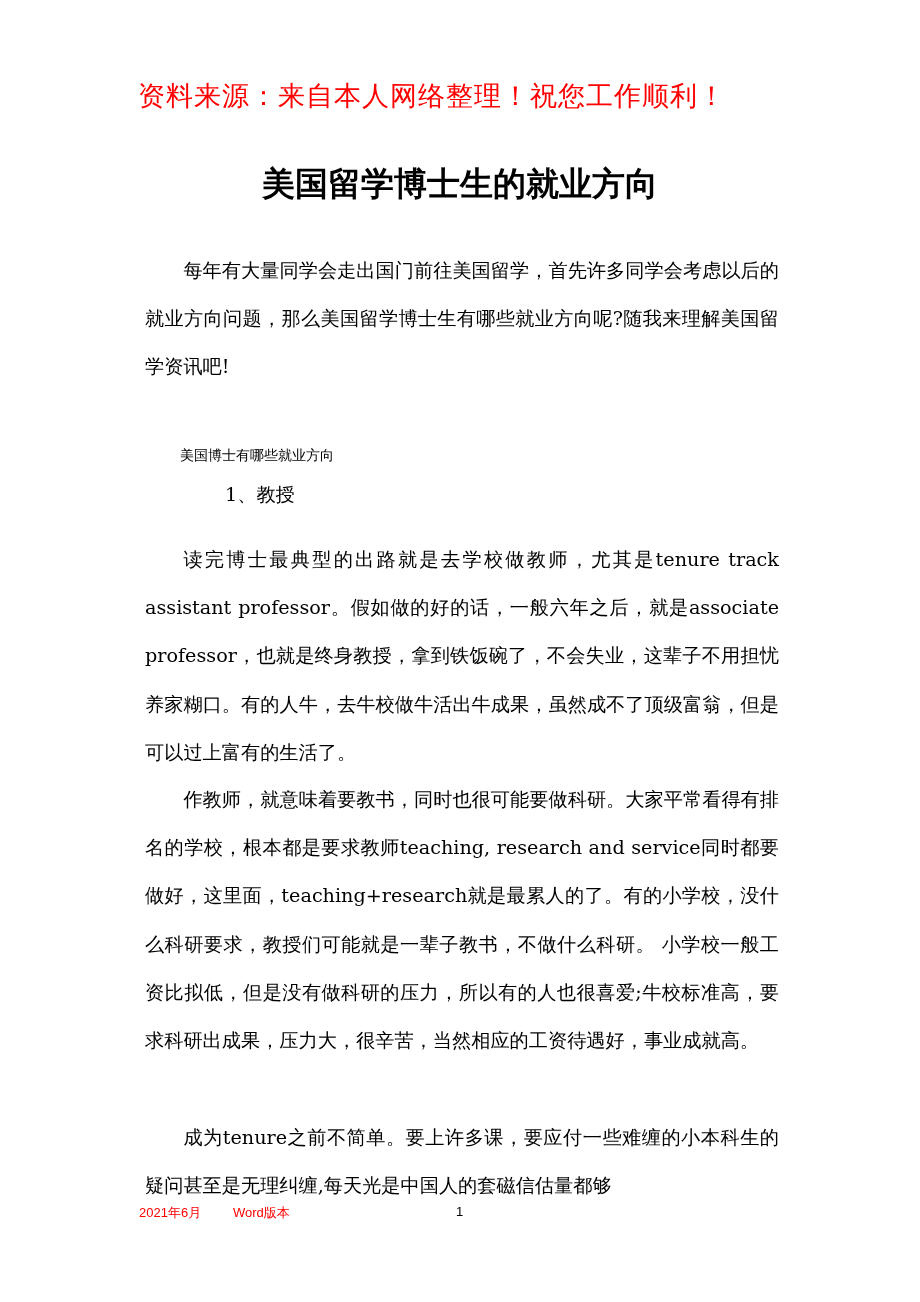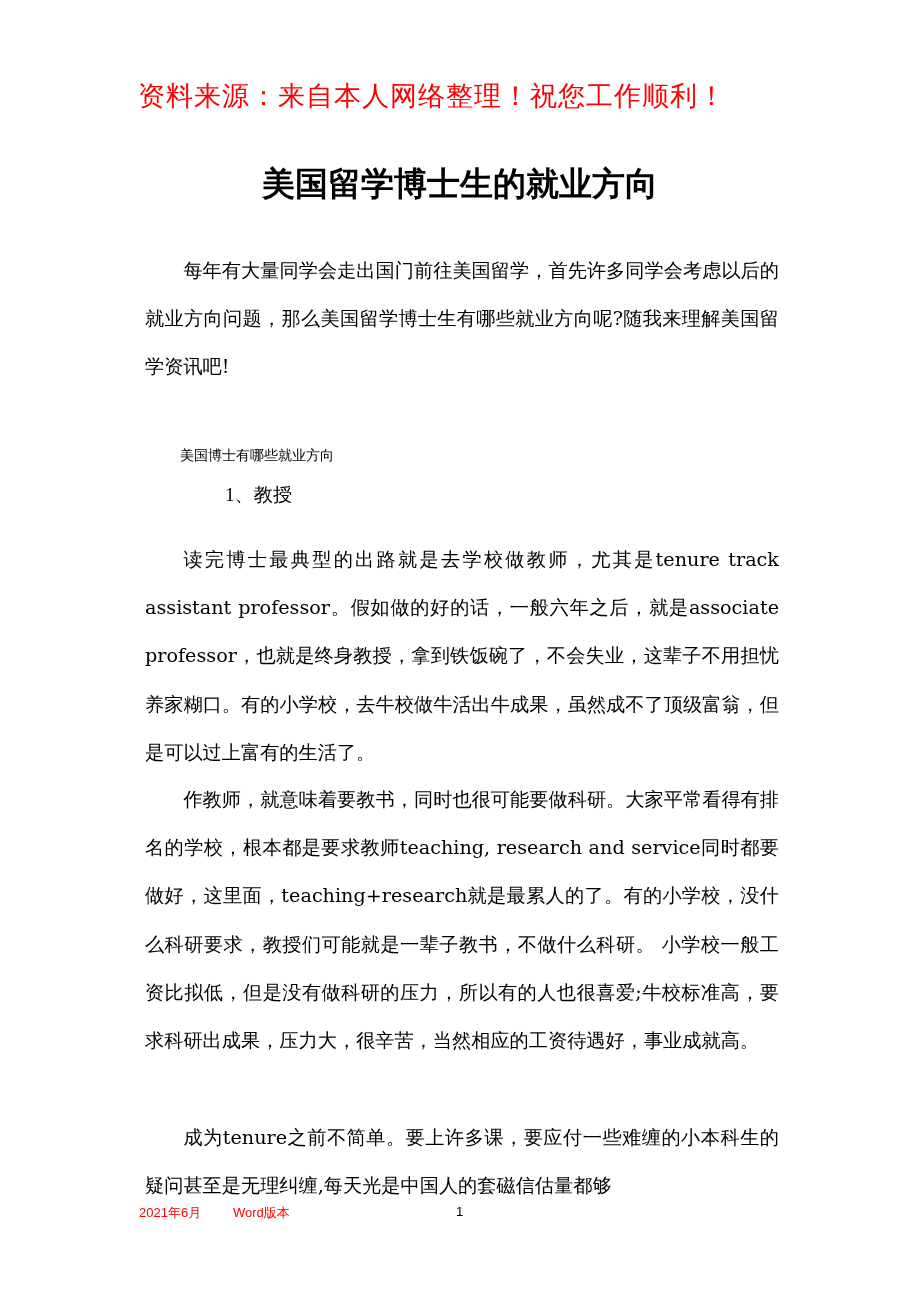--- a/index.html
+++ b/index.html
@@ -7,21 +7,21 @@
          font-family: "DejaVu Serif", "Liberation Serif", serif; color: #000; }
   .page { position: absolute; left: 0; top: 12px; width: 920px; height: 1302px; }
   .source-banner { position: absolute; left: 138px; top: 66px; font-size: 27px;
          color: #ff0000; font-family: "DejaVu Serif", serif; letter-spacing: 1px; white-space: nowrap; }
   .doc-title { position: absolute; left: 0; width: 920px; top: 150px; text-align: center;
          font-size: 33px; font-family: "DejaVu Sans", sans-serif; font-weight: bold; letter-spacing: 0px; }
   .body-text { position: absolute; left: 138px; width: 648px; font-size: 19.2px;
          line-height: 48.2px; text-align: justify; text-justify: inter-character; }
   .para { margin: 7px; text-indent: 2em; }
   .subheading { position: absolute; left: 180px; top: 422px; font-size: 14px; white-space: nowrap; margin-top: 13px; }
-  .item-heading { position: absolute; left: 225px; top: 470px; font-size: 19.2px; white-space: nowrap; font-family: Liberation Serif, serif; }
+  .item-heading { position: absolute; left: 225px; top: 470px; font-size: 19.2px; white-space: nowrap; }
   .footer { position: absolute; top: 1192px; font-size: 13px; color: #ff0000;
          font-family: "Liberation Sans", sans-serif; white-space: nowrap; }
   .footer-date { left: 139px; text-align: center; }
   .footer-version { left: 233px; }
   .footer-page { position: absolute; top: 1192px; left: 456px; font-size: 13px; color: #000;
          font-family: "Liberation Sans", sans-serif; }
 </style>
 </head>
 <body>
 
@@ -33,21 +33,21 @@
 
   <div class="body-text" style="top:228px">
     <p class="para">每年有大量同学会走出国门前往美国留学，首先许多同学会考虑以后的就业方向问题，那么美国留学博士生有哪些就业方向呢?随我来理解美国留学资讯吧!</p>
   </div>
 
   <div class="subheading">美国博士有哪些就业方向</div>
 
   <div class="item-heading">1、教授</div>
 
   <div class="body-text" style="top:517px">
-    <p class="para">读完博士最典型的出路就是去学校做教师，尤其是tenure track  assistant professor。假如做的好的话，一般六年之后，就是associate professor，也就是终身教授，拿到铁饭碗了，不会失业，这辈子不用担忧养家糊口。有的小学校，去牛校做牛活出牛成果，虽然成不了顶级富翁，但是可以过上富有的生活了。</p>
+    <p class="para">读完博士最典型的出路就是去学校做教师，尤其是tenure track  assistant professor。假如做的好的话，一般六年之后，就是associate professor，也就是终身教授，拿到铁饭碗了，不会失业，这辈子不用担忧养家糊口。有的人牛，去牛校做牛活出牛成果，虽然成不了顶级富翁，但是可以过上富有的生活了。</p>
   </div>
 
   <div class="body-text" style="top:1095px">
     <p class="para">成为tenure之前不简单。要上许多课，要应付一些难缠的小本科生的疑问甚至是无理纠缠,每天光是中国人的套磁信估量都够</p>
   </div>
 
   <div class="body-text" style="top:757px">
     <p class="para">作教师，就意味着要教书，同时也很可能要做科研。大家平常看得有排名的学校，根本都是要求教师teaching, research and service同时都要做好，这里面，teaching+research就是最累人的了。有的小学校，没什么科研要求，教授们可能就是一辈子教书，不做什么科研。 小学校一般工资比拟低，但是没有做科研的压力，所以有的人也很喜爱;牛校标准高，要求科研出成果，压力大，很辛苦，当然相应的工资待遇好，事业成就高。</p>
   </div>
 

